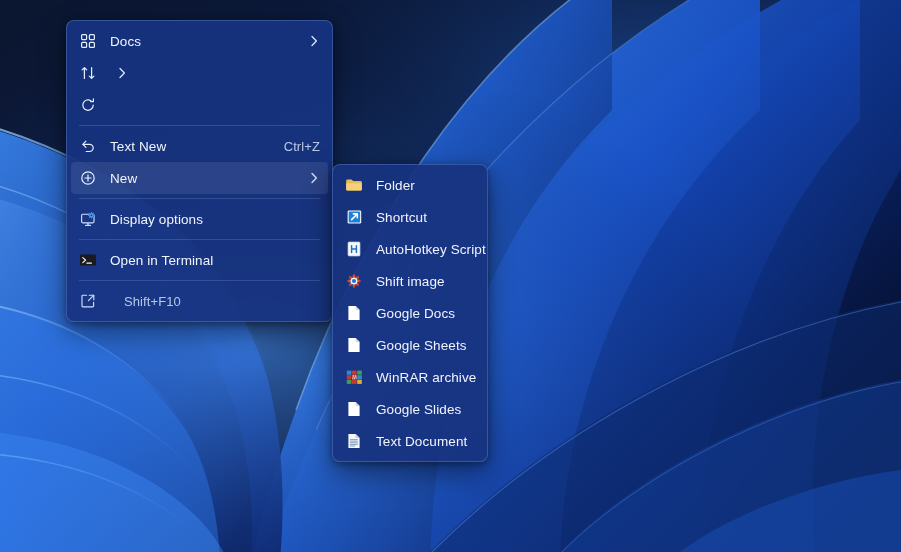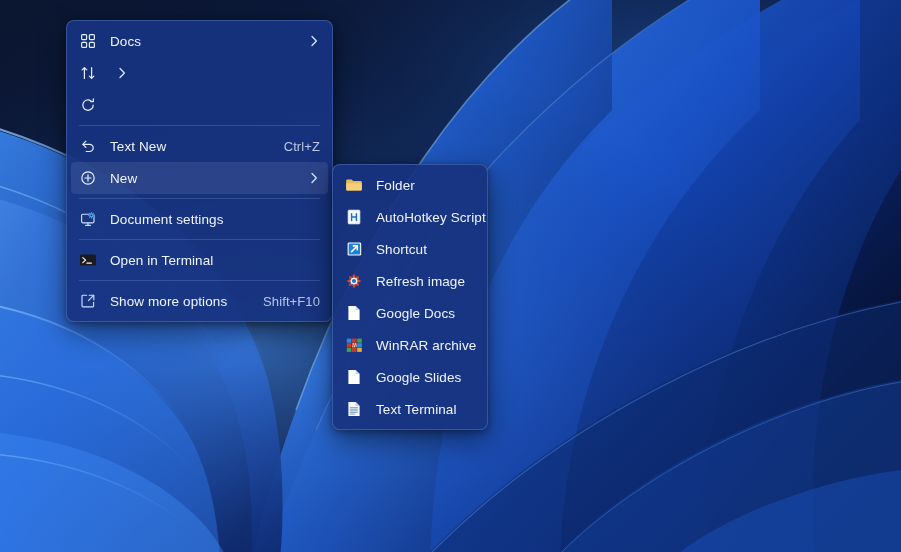--- a/index.html
+++ b/index.html
@@ -243,21 +243,21 @@
             <path d="M11.4 6.3 V7.1"></path>
           <path d="M8.6 4.3 H9.4"></path>
             <path d="M13.4 4.3 H14.2"></path>
           <path d="M9.45 2.35 L10 2.9"></path>
             <path d="M12.8 5.7 L13.35 6.25"></path>
           <path d="M13.35 2.35 L12.8 2.9"></path>
             <path d="M10 5.7 L9.45 6.25"></path>
         </g>
       </svg>
     </span>
-    <span class="mi-label">Document settings</span>
+    <span class="mi-label">Display options</span>
   </div>
 
 
   <div class="separator"></div>
 
   <div class="menu-item">
     <span class="mi-icon">
       <svg width="18" height="16" viewBox="0 0 18 16">
         <rect x="1" y="2.6" width="16" height="11" rx="1.6" fill="#1b1b1f"></rect>
         <path d="M3.8 5.6 L6.6 8.1 L3.8 10.6" fill="none" stroke="#f2f4f8" stroke-width="1.25" stroke-linecap="round" stroke-linejoin="round"></path>
@@ -270,90 +270,98 @@
   <div class="separator"></div>
 
   <div class="menu-item">
     <span class="mi-icon">
       <svg width="16" height="16" viewBox="0 0 16 16" fill="none" stroke="#cfe0fb" stroke-width="1.15" stroke-linecap="round" stroke-linejoin="round">
         <path d="M6.6 2.2 H2.8 A0.8 0.8 0 0 0 2 3 V13 A0.8 0.8 0 0 0 2.8 13.8 H12.8 A0.8 0.8 0 0 0 13.6 13 V9.2"></path>
         <path d="M9.2 2.2 H13.8 V6.8"></path>
         <path d="M13.6 2.4 L8.4 7.6"></path>
       </svg>
     </span>
-    <span class="mi-label">Show more options</span>
     <span class="mi-accel">Shift+F10</span>
   </div>
 </div>
 
 <div class="menu" id="new-submenu">
 
   <div class="menu-item">
     <span class="mi-icon">
       <svg width="18" height="16" viewBox="0 0 18 16">
         <path d="M1.2 3.6 A1.2 1.2 0 0 1 2.4 2.4 H6.6 L8.2 4.1 H15.6 A1.2 1.2 0 0 1 16.8 5.3 V12.2 A1.2 1.2 0 0 1 15.6 13.4 H2.4 A1.2 1.2 0 0 1 1.2 12.2 Z" fill="#e8b95a"></path>
         <path d="M1.2 6.2 H16.8 V12.2 A1.2 1.2 0 0 1 15.6 13.4 H2.4 A1.2 1.2 0 0 1 1.2 12.2 Z" fill="#f6cf78"></path>
       </svg>
     </span>
     <span class="mi-label">Folder</span>
-  </div>
-
-  <div class="menu-item">
-    <span class="mi-icon">
-      <svg width="16" height="16" viewBox="0 0 16 16">
-        <rect x="2" y="1" width="12" height="14" rx="1.1" fill="#f5f8fc"></rect>
-        <rect x="2" y="1" width="12" height="14" rx="1.1" fill="none" stroke="#b9c7dc" stroke-width="0.7"></rect>
-        <path d="M5.6 4.6 V11.4 M10.4 4.6 V11.4 M5.6 8 H10.4" stroke="#1f6fc4" stroke-width="1.45" stroke-linecap="round"></path>
-      </svg>
-    </span>
-    <span class="mi-label">AutoHotkey Script</span>
   </div>
 
   <div class="menu-item">
     <span class="mi-icon">
       <svg width="17" height="16" viewBox="0 0 17 16">
         <rect x="1.6" y="1.4" width="13.6" height="13.2" rx="1.4" fill="#f4f7fc"></rect>
         <rect x="2.7" y="2.5" width="11.4" height="11" rx="0.9" fill="#1e7fd6"></rect>
         <path d="M5.6 10.6 L11 5.2" stroke="#ffffff" stroke-width="1.6" stroke-linecap="round"></path>
         <path d="M7.4 4.9 H11.3 V8.8" fill="none" stroke="#ffffff" stroke-width="1.6" stroke-linecap="round" stroke-linejoin="round"></path>
       </svg>
     </span>
     <span class="mi-label">Shortcut</span>
+  </div>
+
+  <div class="menu-item">
+    <span class="mi-icon">
+      <svg width="16" height="16" viewBox="0 0 16 16">
+        <rect x="2" y="1" width="12" height="14" rx="1.1" fill="#f5f8fc"></rect>
+        <rect x="2" y="1" width="12" height="14" rx="1.1" fill="none" stroke="#b9c7dc" stroke-width="0.7"></rect>
+        <path d="M5.6 4.6 V11.4 M10.4 4.6 V11.4 M5.6 8 H10.4" stroke="#1f6fc4" stroke-width="1.45" stroke-linecap="round"></path>
+      </svg>
+    </span>
+    <span class="mi-label">AutoHotkey Script</span>
   </div>
 
   <div class="menu-item">
     <span class="mi-icon">
       <svg width="16" height="16" viewBox="0 0 16 16">
         <g fill="#d94a2b">
           <path d="M8 0.8 L9.7 3.3 L8 5.4 L6.3 3.3 Z"></path>
           <path d="M8 15.2 L6.3 12.7 L8 10.6 L9.7 12.7 Z"></path>
           <path d="M0.8 8 L3.3 6.3 L5.4 8 L3.3 9.7 Z"></path>
           <path d="M15.2 8 L12.7 9.7 L10.6 8 L12.7 6.3 Z"></path>
           <path d="M2.9 2.9 L5.9 3.8 L6.1 6.1 L3.8 5.9 Z"></path>
           <path d="M13.1 13.1 L10.1 12.2 L9.9 9.9 L12.2 10.1 Z"></path>
           <path d="M13.1 2.9 L12.2 5.9 L9.9 6.1 L10.1 3.8 Z"></path>
           <path d="M2.9 13.1 L3.8 10.1 L6.1 9.9 L5.9 12.2 Z"></path>
         </g>
         <circle cx="8" cy="8" r="3.5" fill="#f0f3f8"></circle>
         <circle cx="8" cy="8" r="2.1" fill="#2b6fc4"></circle>
       </svg>
     </span>
-    <span class="mi-label">Refresh image</span>
+    <span class="mi-label">Shift image</span>
   </div>
 
   <div class="menu-item">
     <span class="mi-icon">
       <svg width="14" height="16" viewBox="0 0 14 16">
         <path d="M1.4 1 H8.6 L12.6 5 V15 H1.4 Z" fill="#ffffff"></path>
         <path d="M8.6 1 L12.6 5 H8.6 Z" fill="#c8d6e8"></path>
       </svg>
     </span>
     <span class="mi-label">Google Docs</span>
   </div>
 
+  <div class="menu-item">
+    <span class="mi-icon">
+      <svg width="14" height="16" viewBox="0 0 14 16">
+        <path d="M1.4 1 H8.6 L12.6 5 V15 H1.4 Z" fill="#ffffff"></path>
+        <path d="M8.6 1 L12.6 5 H8.6 Z" fill="#c8d6e8"></path>
+      </svg>
+    </span>
+    <span class="mi-label">Google Sheets</span>
+  </div>
 
   <div class="menu-item">
     <span class="mi-icon">
       <svg width="17" height="16" viewBox="0 0 17 16">
         <rect x="0.8" y="1.6" width="4.6" height="4.1" fill="#2f8ad6"></rect>
         <rect x="6.0" y="1.6" width="4.6" height="4.1" fill="#c9392b"></rect>
         <rect x="11.2" y="1.6" width="4.6" height="4.1" fill="#3fa34d"></rect>
         <rect x="0.8" y="6.2" width="4.6" height="4.1" fill="#c9392b"></rect>
         <rect x="6.0" y="6.2" width="4.6" height="4.1" fill="#e8e8ea"></rect>
         <rect x="11.2" y="6.2" width="4.6" height="4.1" fill="#2f8ad6"></rect>
@@ -383,16 +391,16 @@
         <path d="M8.6 1 L12.6 5 H8.6 Z" fill="#c4d3e6"></path>
         <g stroke="#6d8bb0" stroke-width="0.8" stroke-linecap="round">
           <path d="M3.3 6.6 H10.4"></path>
             <path d="M3.3 8.2 H10.4"></path>
           <path d="M3.3 9.8 H10.4"></path>
             <path d="M3.3 11.4 H10.4"></path>
           <path d="M3.3 13.0 H7.8"></path>
         </g>
       </svg>
     </span>
-    <span class="mi-label">Text Terminal</span>
+    <span class="mi-label">Text Document</span>
   </div>
 
 </div>
 
 </body></html>

